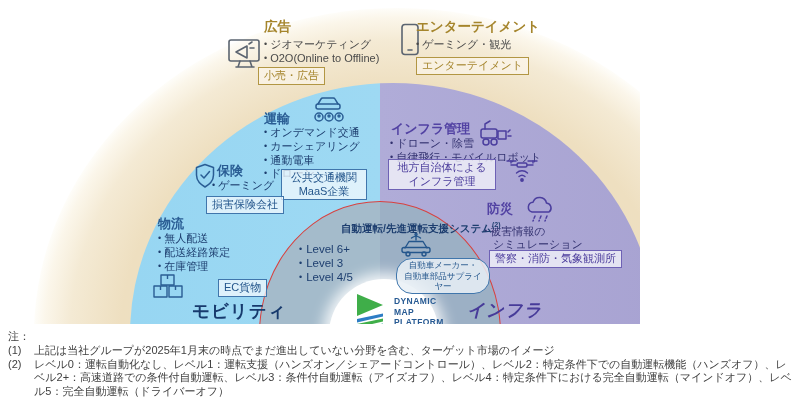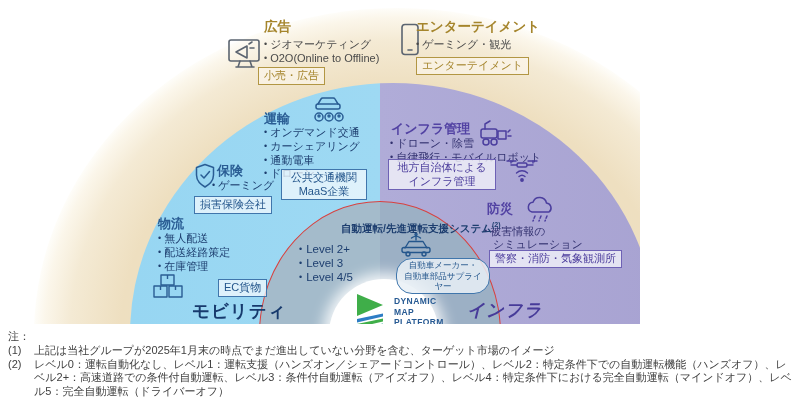--- a/index.html
+++ b/index.html
@@ -103,21 +103,21 @@
       <span>公共交通機関</span><br>
       <span>MaaS企業</span>
     </span>
 
     <svg class="icon" style="left:194px;top:163px;" width="22" height="26" viewBox="0 0 22 26" fill="none" stroke="#2a5d94" stroke-width="1.5" stroke-linecap="round" stroke-linejoin="round">
       <path d="M11 1.5 l8.5 3 v7.5 c0 6.5-4.5 9.5-8.5 12 c-4-2.5-8.5-5.5-8.5-12 v-7.5 z"></path>
       <path d="M7 12 l3 3 5.5-6.5"></path>
     </svg>
     <div class="abs title-navy" style="left:217px;top:162px;">保険</div>
     <span class="abs bullet txt-navy" style="left:212px;top:179px;">ゲーミング</span>
-    <span class="abs badge badge-navy" style="left:194px;top:196px;">損害保険会社</span>
+    <span class="abs badge badge-navy" style="left:206px;top:196px;">損害保険会社</span>
 
     <div class="abs title-navy" style="left:158px;top:215px;">物流</div>
     <div class="abs" style="left:158px;top:232px;">
       <span class="bullet txt-navy">無人配送</span>
       <span class="bullet txt-navy">配送経路策定</span>
       <span class="bullet txt-navy">在庫管理</span>
     </div>
     <svg class="icon" style="left:152px;top:273px;" width="32" height="28" viewBox="0 0 32 28" fill="none" stroke="#2a5d94" stroke-width="1.4" stroke-linejoin="round">
       <rect x="9" y="2" width="13" height="10"></rect>
       <rect x="2" y="13" width="13" height="11"></rect>
@@ -169,21 +169,21 @@
     <svg class="icon" style="left:397px;top:233px;" width="46" height="24" viewBox="0 0 46 24" fill="none" stroke="#24568c" stroke-width="1.4" stroke-linecap="round" stroke-linejoin="round">
       <path d="M19 7 v-4.5"></path>
         <circle cx="19" cy="1.5" r="1"></circle>
       <path d="M14.5 5 a7 7 0 0 1 9 0"></path>
       <path d="M8 15 l4-6.5 h14 l4 6.5"></path>
       <rect x="5" y="14.5" width="28" height="5" rx="2"></rect>
       <circle cx="11" cy="21" r="2"></circle>
         <circle cx="27" cy="21" r="2"></circle>
     </svg>
     <div class="abs" style="left:299px;top:242px;">
-      <span class="level-line">Level 2+</span>
+      <span class="level-line">Level 6+</span>
       <span class="level-line">Level 3</span>
       <span class="level-line">Level 4/5</span>
     </div>
     <span class="abs badge badge-center badge-multi" style="left:396px;top:258px;width:82px;">
       <span>自動車メーカー・</span><br>
       <span>自動車部品サプライヤー</span>
     </span>
 
     <svg class="icon" style="left:351px;top:292px;" width="40" height="42" viewBox="0 0 40 42">
       <polygon points="6,2 32,13 6,24" fill="#3fae49"></polygon>

